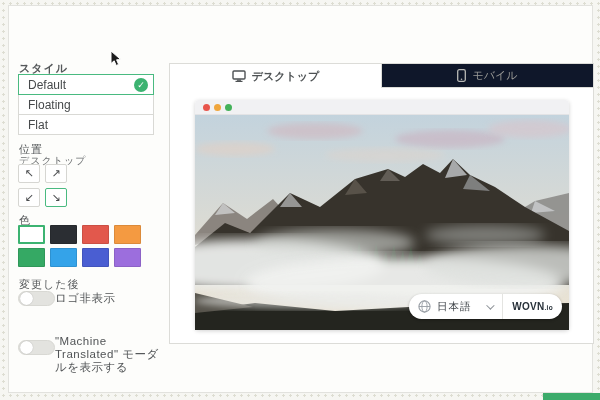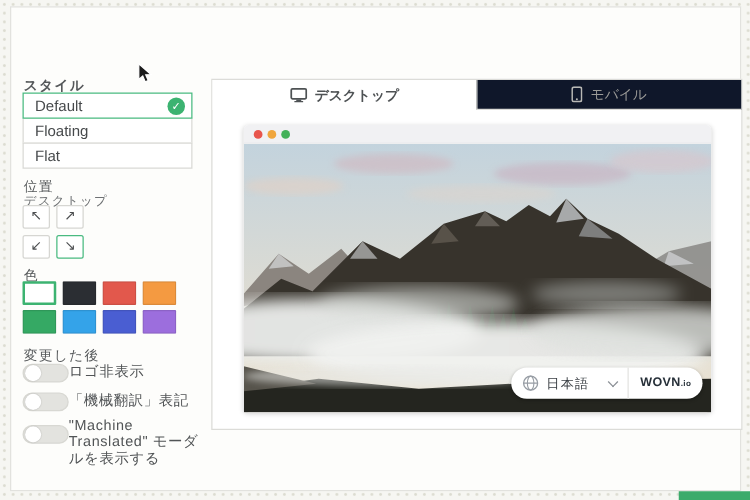--- a/index.html
+++ b/index.html
@@ -111,26 +111,20 @@
     <div class="swatch" style="background: rgb(74, 94, 210);"></div>
     <div class="swatch" style="background: rgb(156, 110, 221);"></div>
   </div>
 
   <div class="slabel" style="left:10px; top:271px;">変更した後</div>
   <div class="opt-row" style="top:285px;">
     <div class="tgl">
         <span class="knob"></span>
       </div>
     <div class="opt-label">ロゴ非表示</div>
-  </div>
-  <div class="opt-row" style="top:308px;">
-    <div class="tgl">
-        <span class="knob"></span>
-      </div>
-    <div class="opt-label">「機械翻訳」表記</div>
   </div>
   <div class="opt-row" style="top:328px;">
     <div class="tgl" style="margin-top:6px;">
         <span class="knob"></span>
       </div>
     <div class="opt-label">"Machine Translated" モーダルを表示する</div>
   </div>
 
 
   <div class="preview">

